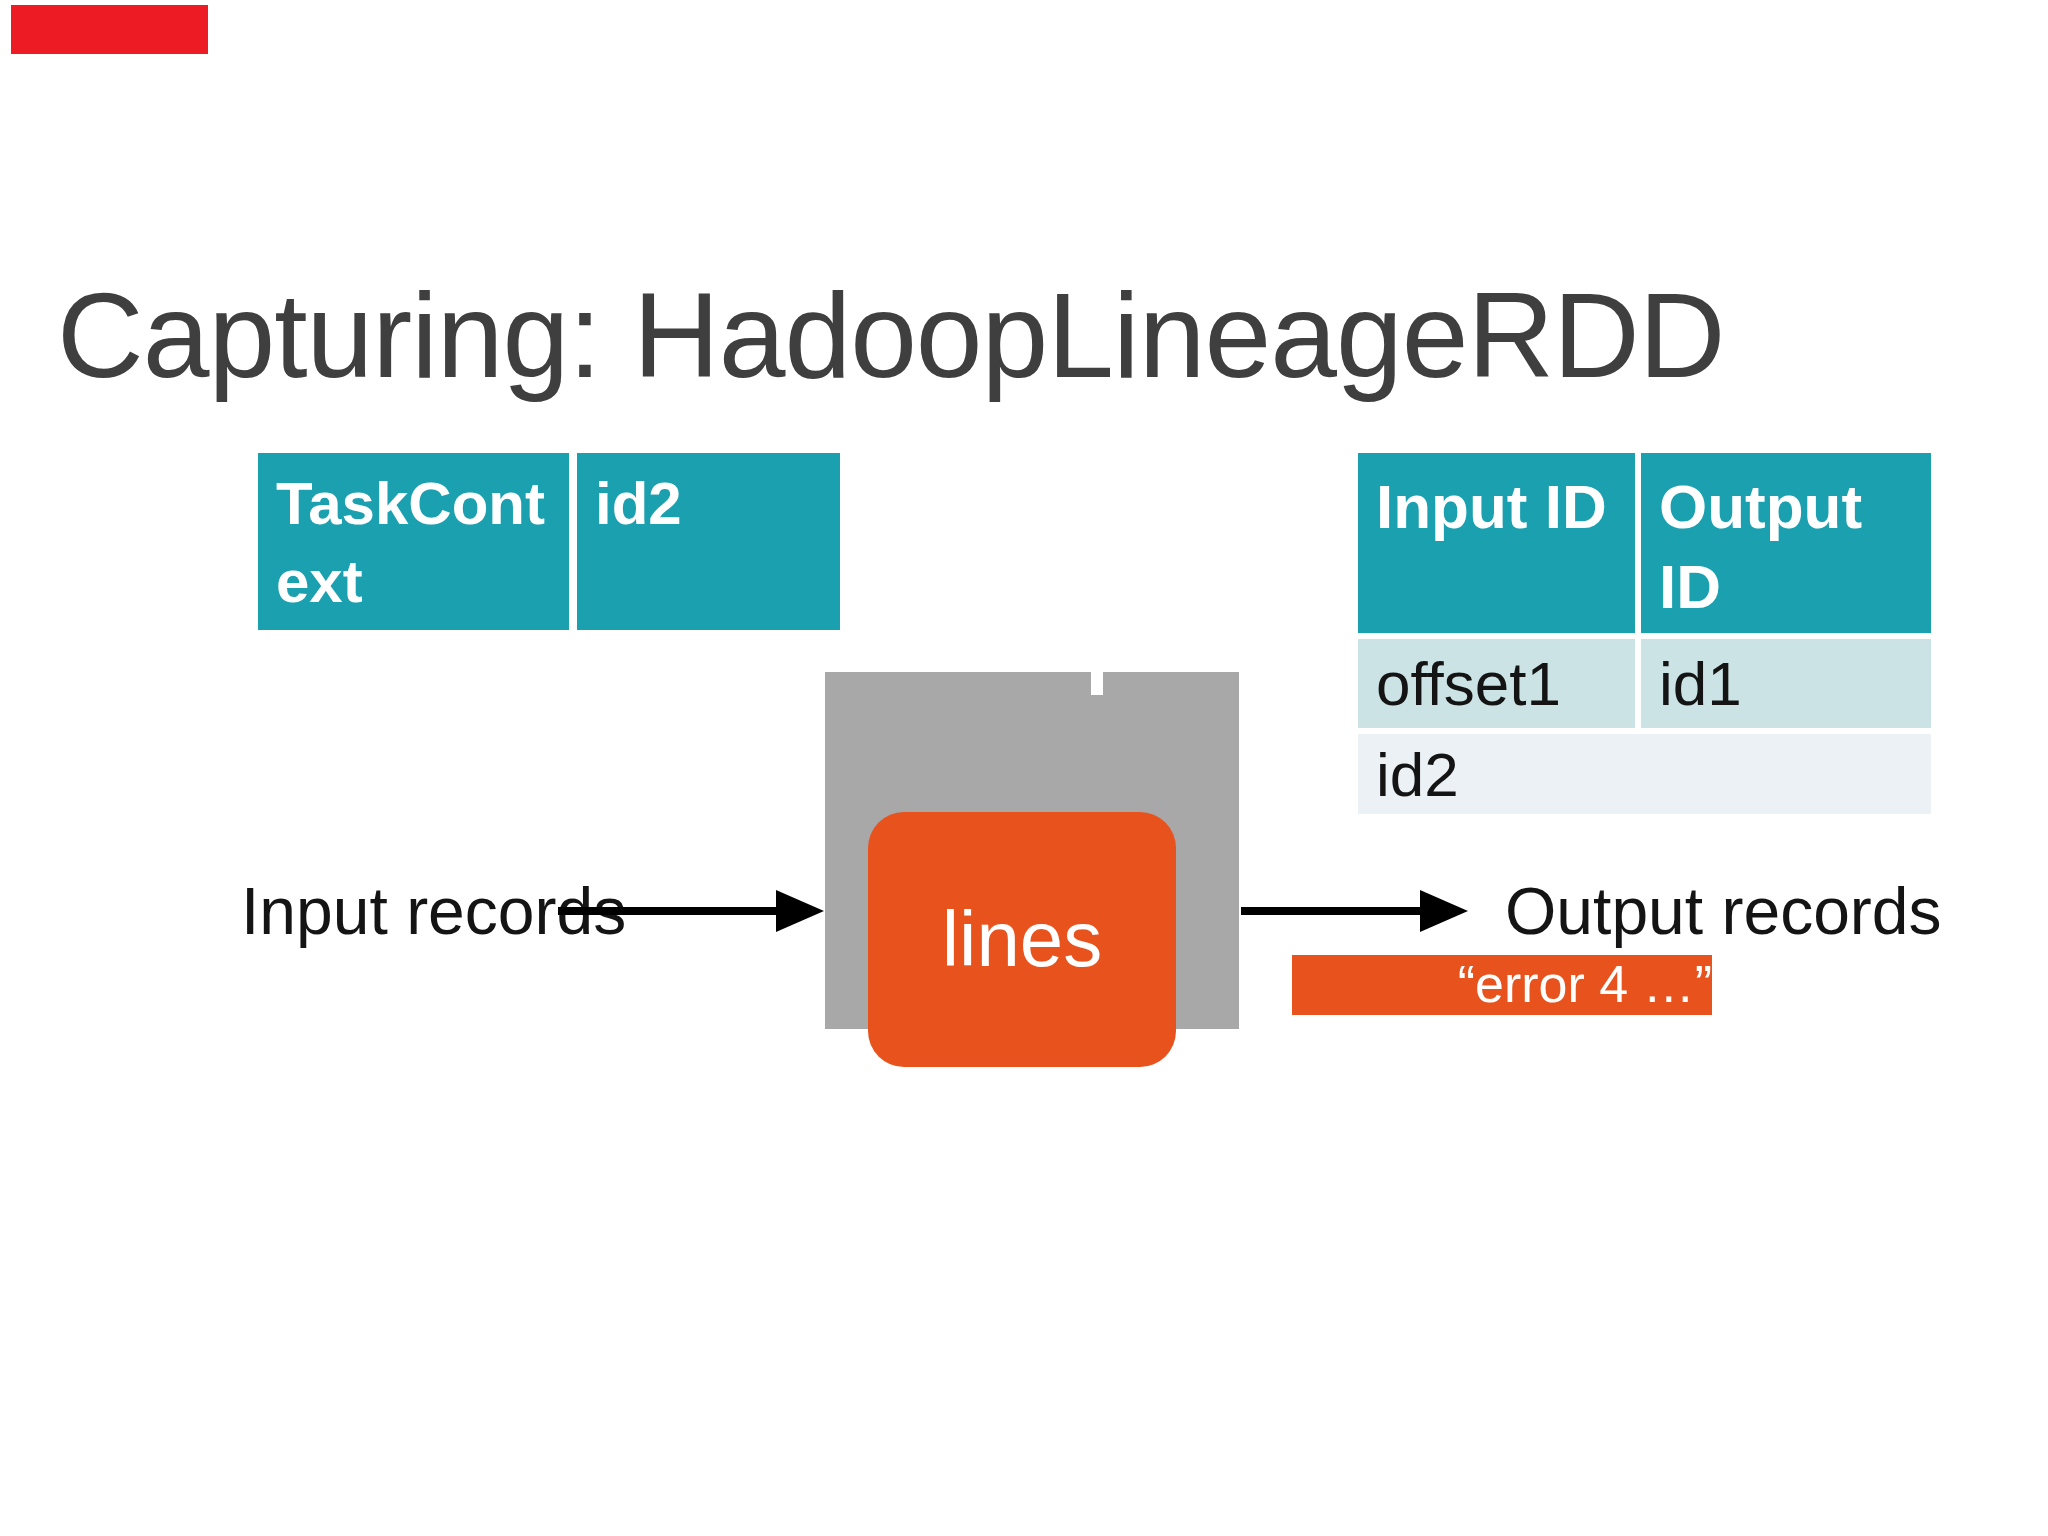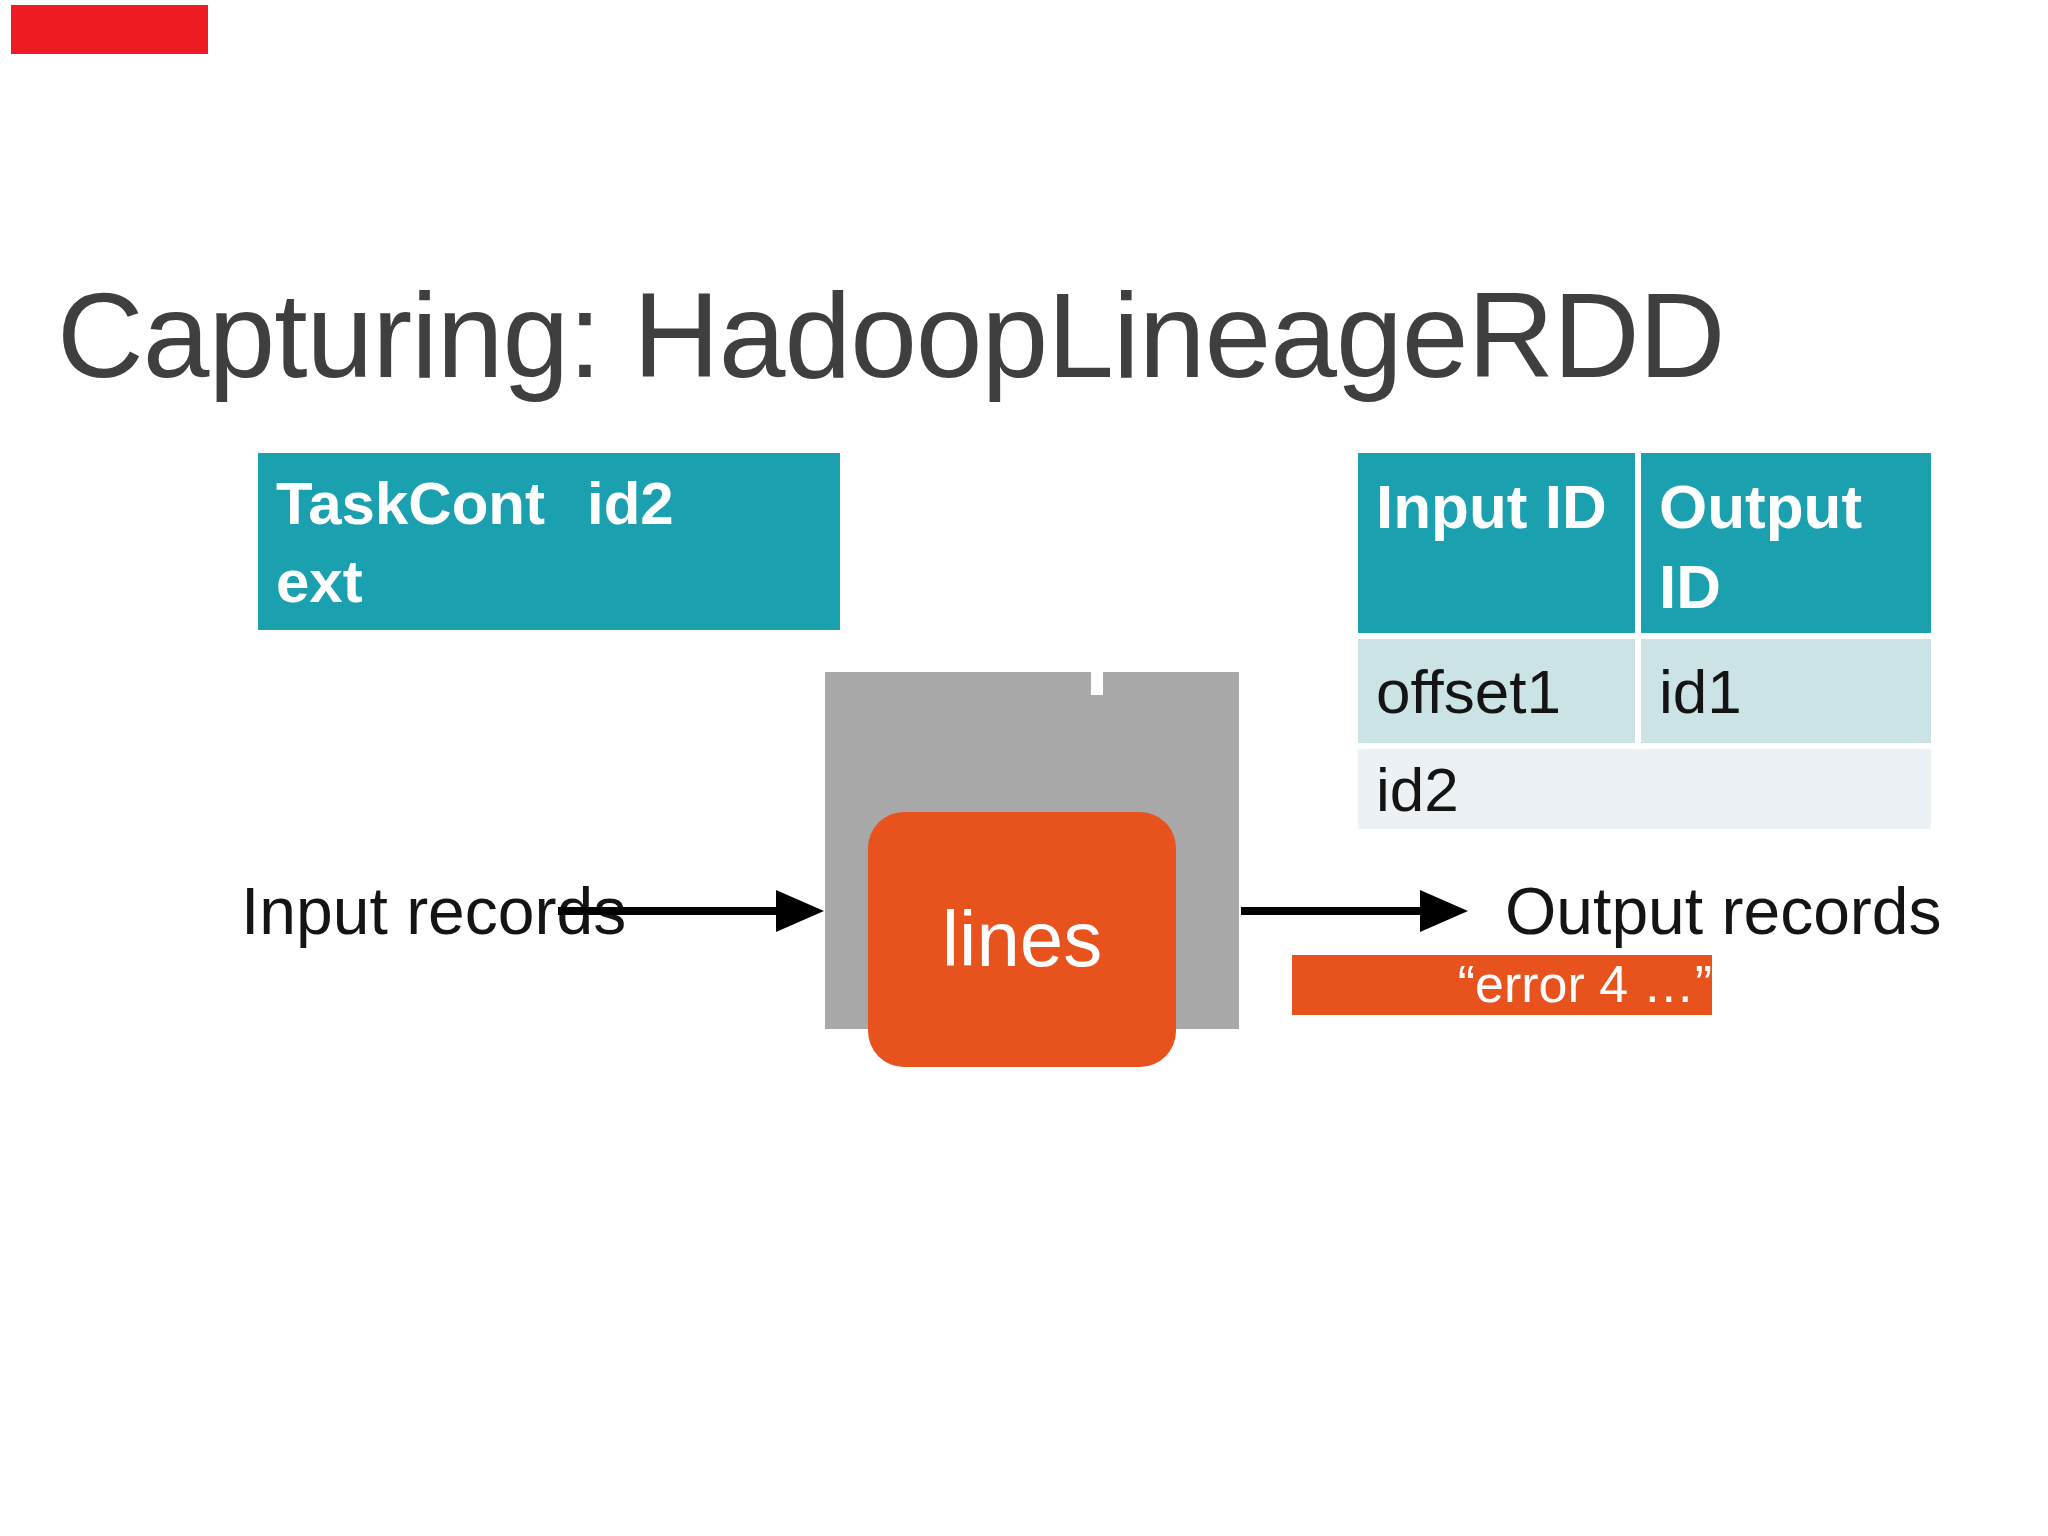--- a/index.html
+++ b/index.html
@@ -12,33 +12,33 @@
     background:var(--corner-red,#ED1B24);
   }
   .title{
     position:absolute;left:57px;top:263px;width:1900px;
     font-size:120px;line-height:1.2;font-weight:400;letter-spacing:-1px;
     color:var(--title-gray,#3F3F3F);white-space:nowrap;
   }
   
   .task-table{
     position:absolute;left:258px;top:453px;width:582px;height:177px;
-    display:flex;gap:0;
+    display:flex;gap:8px;
   }
   .task-table .cell{
     background:var(--teal,#1BA0B0);color:#ffffff;font-weight:700;
     font-size:60px;line-height:78px;padding:12px 0 0 18px;box-sizing:border-box;
   }
   .task-table .c1{width:311px;word-break:break-all;}
   .task-table .c2{flex:1;}
   
   .lineage-table{position:absolute;left:1358px;top:453px;width:573px;}
   .lineage-table .row{display:flex;gap:6px;box-sizing:border-box;}
   .lineage-table .hrow{height:180px;}
-  .lineage-table .r1{height:104px;margin-top:6px;}
+  .lineage-table .r1{height:89px;margin-top:6px;}
   .lineage-table .r2{height:80px;margin-top:6px;}
   .lineage-table .hcell{
     background:var(--teal,#1BA0B0);color:#ffffff;font-weight:700;
     font-size:62px;line-height:80px;padding:14px 0 0 18px;box-sizing:border-box;
   }
   .lineage-table .col1{width:277px;}
   .lineage-table .col2{flex:1;}
   .lineage-table .dcell{
     display:flex;align-items:center;padding-left:18px;box-sizing:border-box;
     color:var(--text-black,#141414);font-size:62px;font-weight:400;

